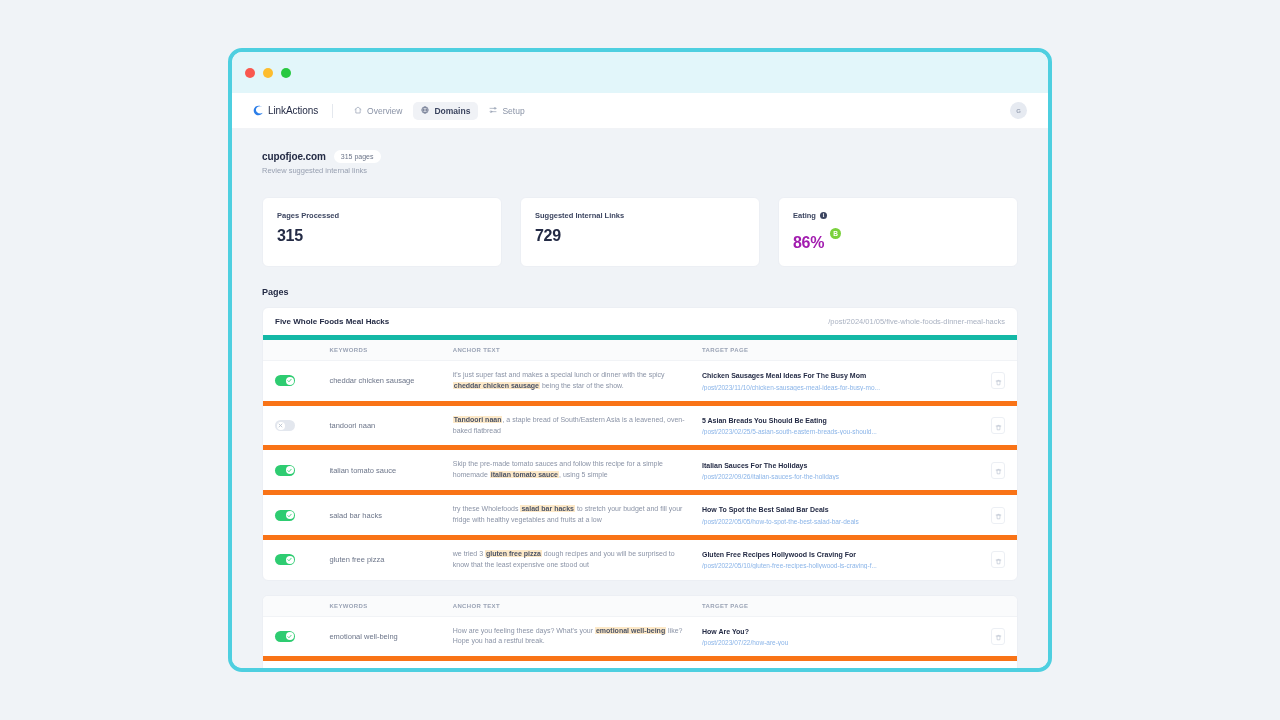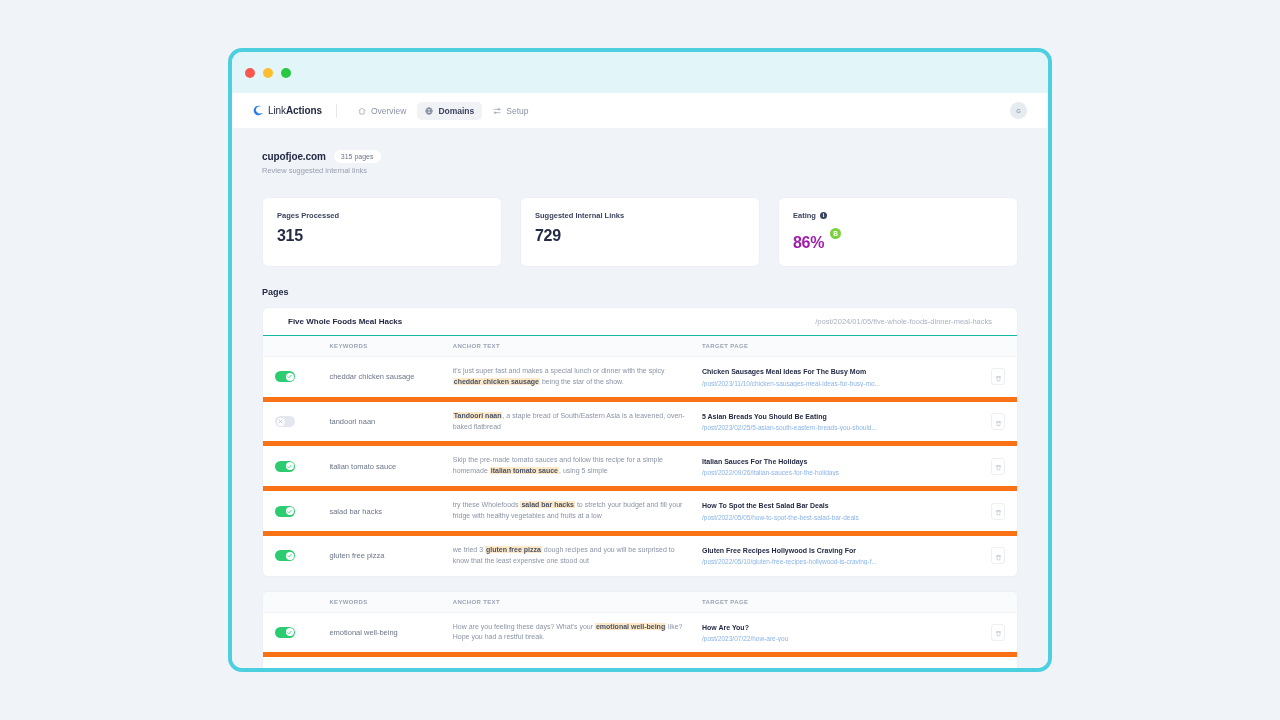--- a/index.html
+++ b/index.html
@@ -55,33 +55,32 @@
   .brand {
     display: flex;
     align-items: center;
     gap: 4px;
     font-size: 10px;
     color: #242b45;
     letter-spacing: -0.1px;
   }
   .brand-mark { width: 11px; height: 11px; flex: 0 0 auto; }
   .brand-text .b-light { font-weight: 400; }
-  .brand-text .b-bold { font-weight: 700; }
+  .brand-text .b-bold { font-weight: 400; }
 
   .nav-divider {
     width: 1px;
     height: 14px;
     background: #e4e8ee;
     margin: 0 13px 0 14px;
   }
 
   .nav-items { display: flex; align-items: center; gap: 3px; }
   .nav-item {
     display: flex;
-    align-items: center;
     gap: 5px;
     padding: 4px 8px;
     border-radius: 5px;
     font-size: 8.5px;
     color: #8a93a6;
     cursor: pointer;
     white-space: nowrap;
   }
   .nav-item.active {
     background: #f0f2f6;
@@ -167,22 +166,22 @@
   
   .page-card {
     background: #fff;
     border: 1px solid #eceff4;
     border-radius: 6px;
     overflow: hidden;
     margin-bottom: 14px;
   }
   .pc-head {
     display: flex; align-items: center; justify-content: space-between;
-    padding: 9px 25px;
-    border-bottom: 1px solid #14b8a6;
+    padding: 9px 12px;
+    border-bottom: 5px solid #14b8a6;
   }
   .pc-title { font-size: 8px; font-weight: 700; color: #242b45; }
   .pc-url { font-size: 7.5px; color: #aab2c2; }
 
   table { width: 100%; border-collapse: collapse; table-layout: fixed; }
   thead th {
     background: #fafbfc;
     font-size: 6px;
     font-weight: 700;
     letter-spacing: 0.35px;

